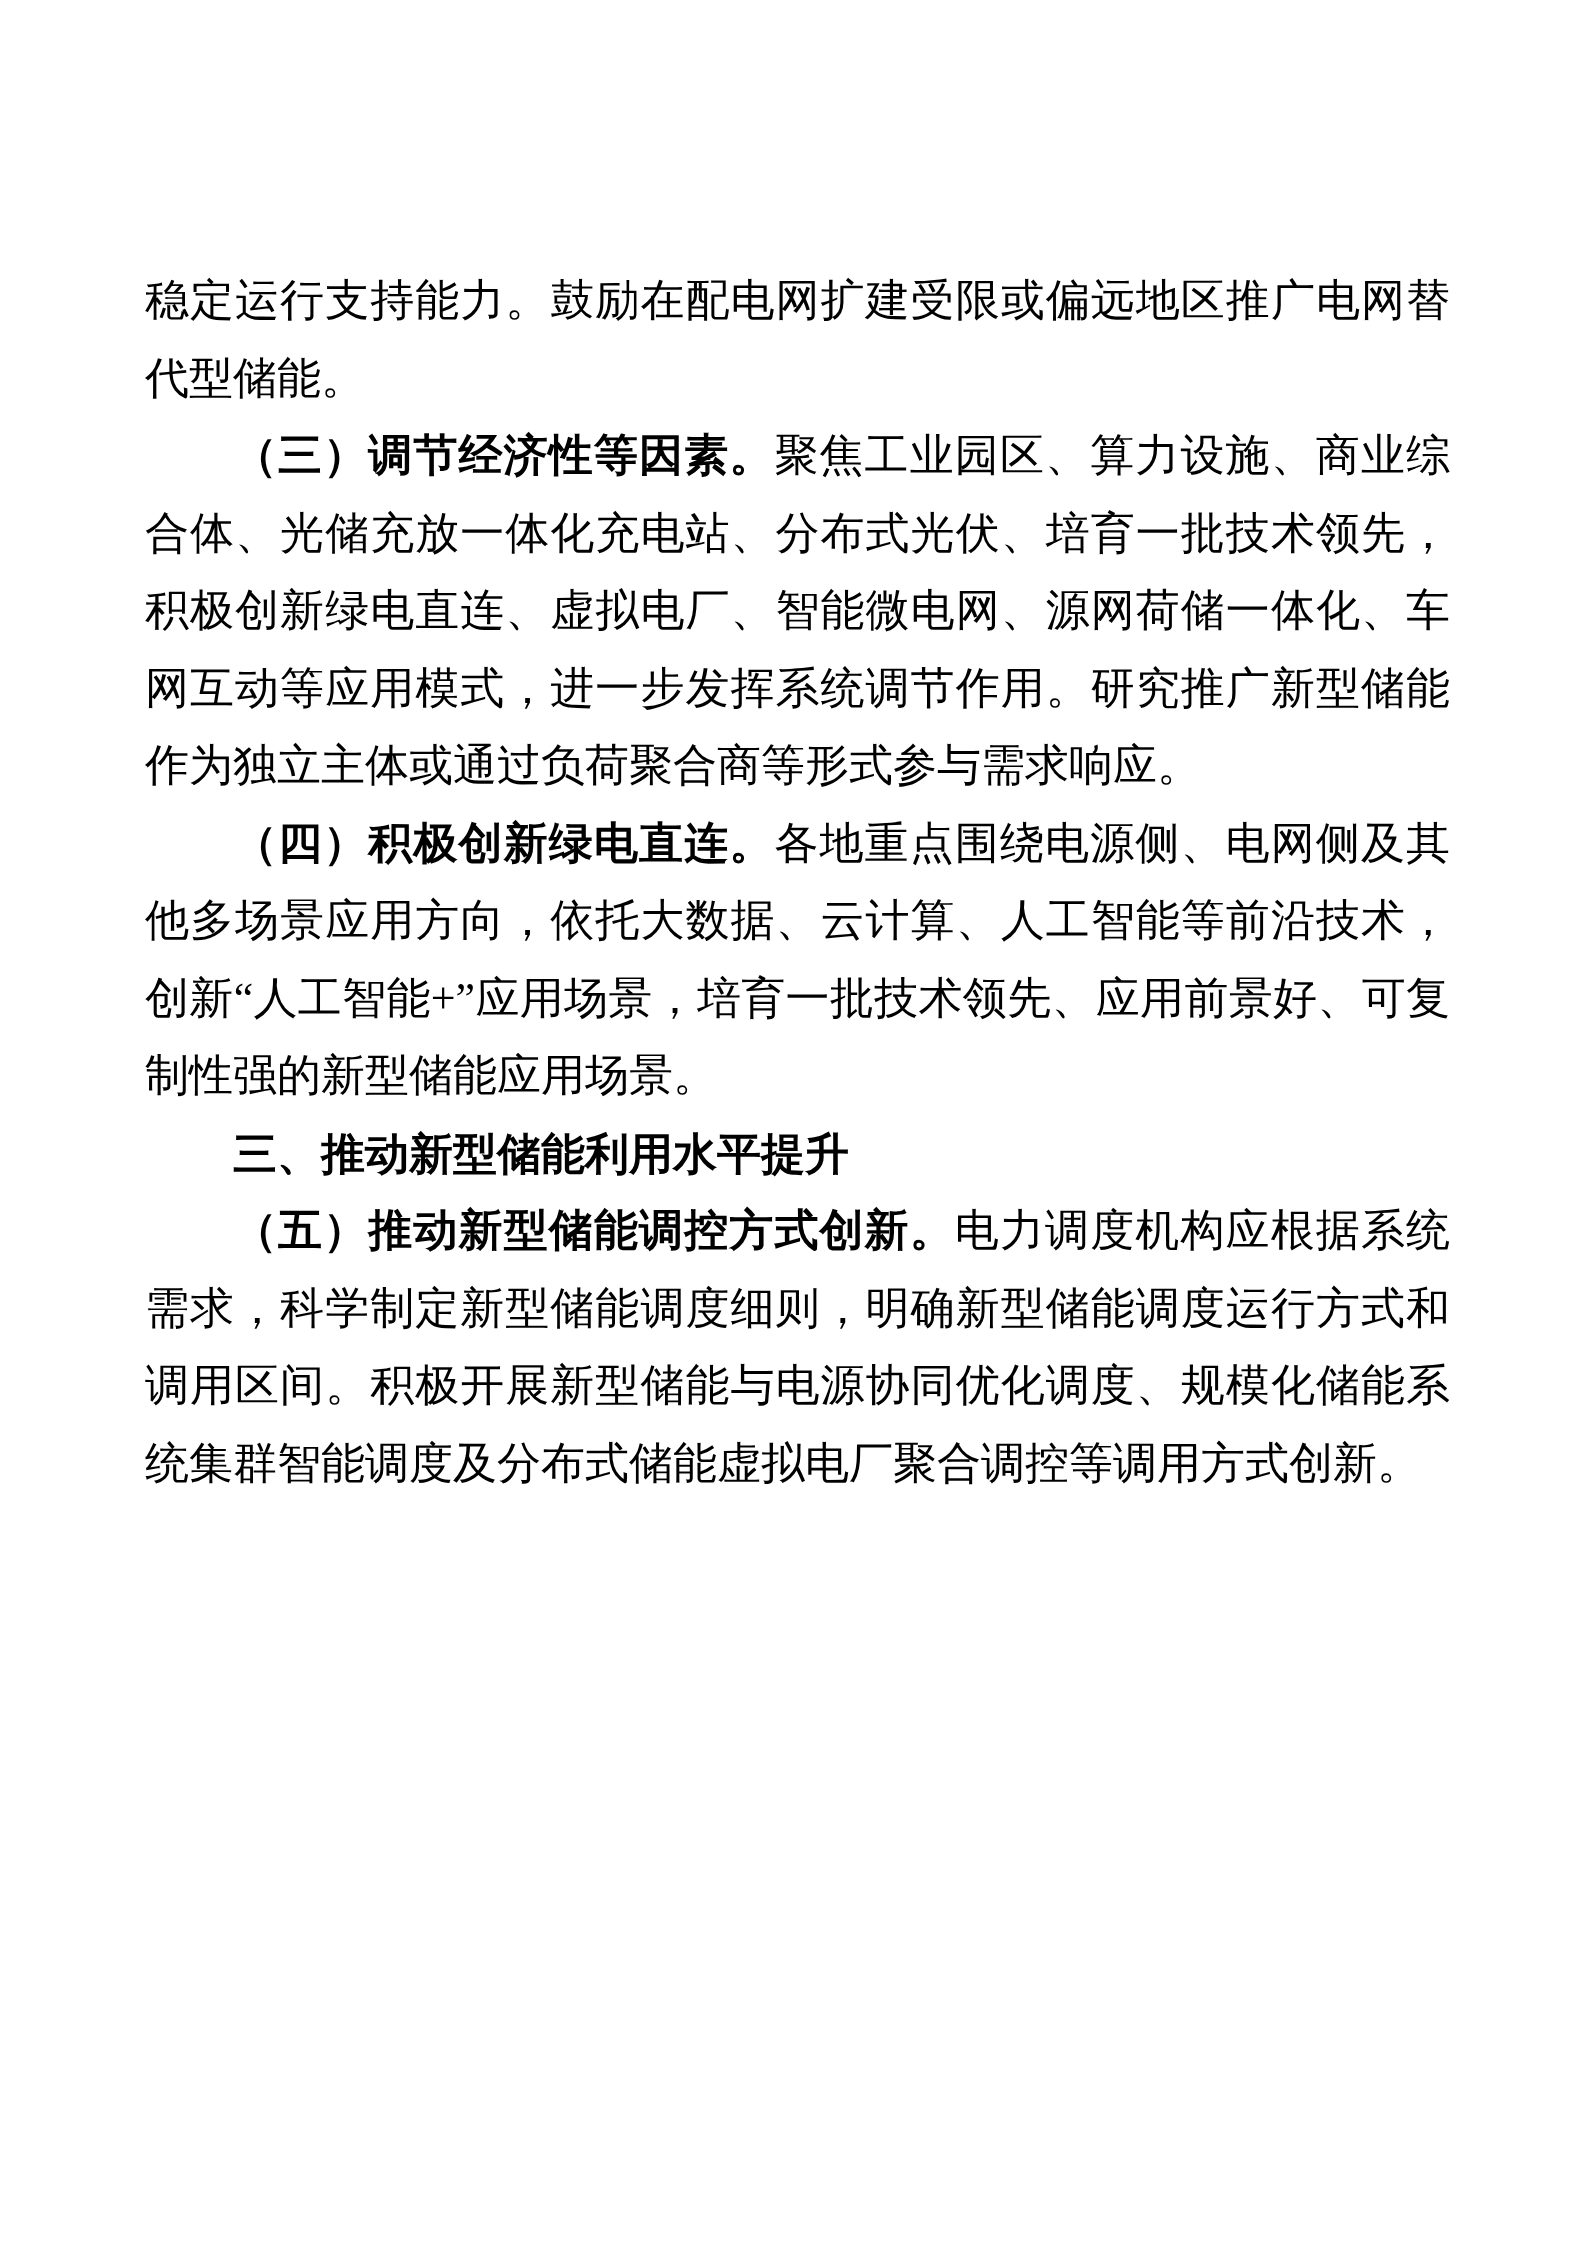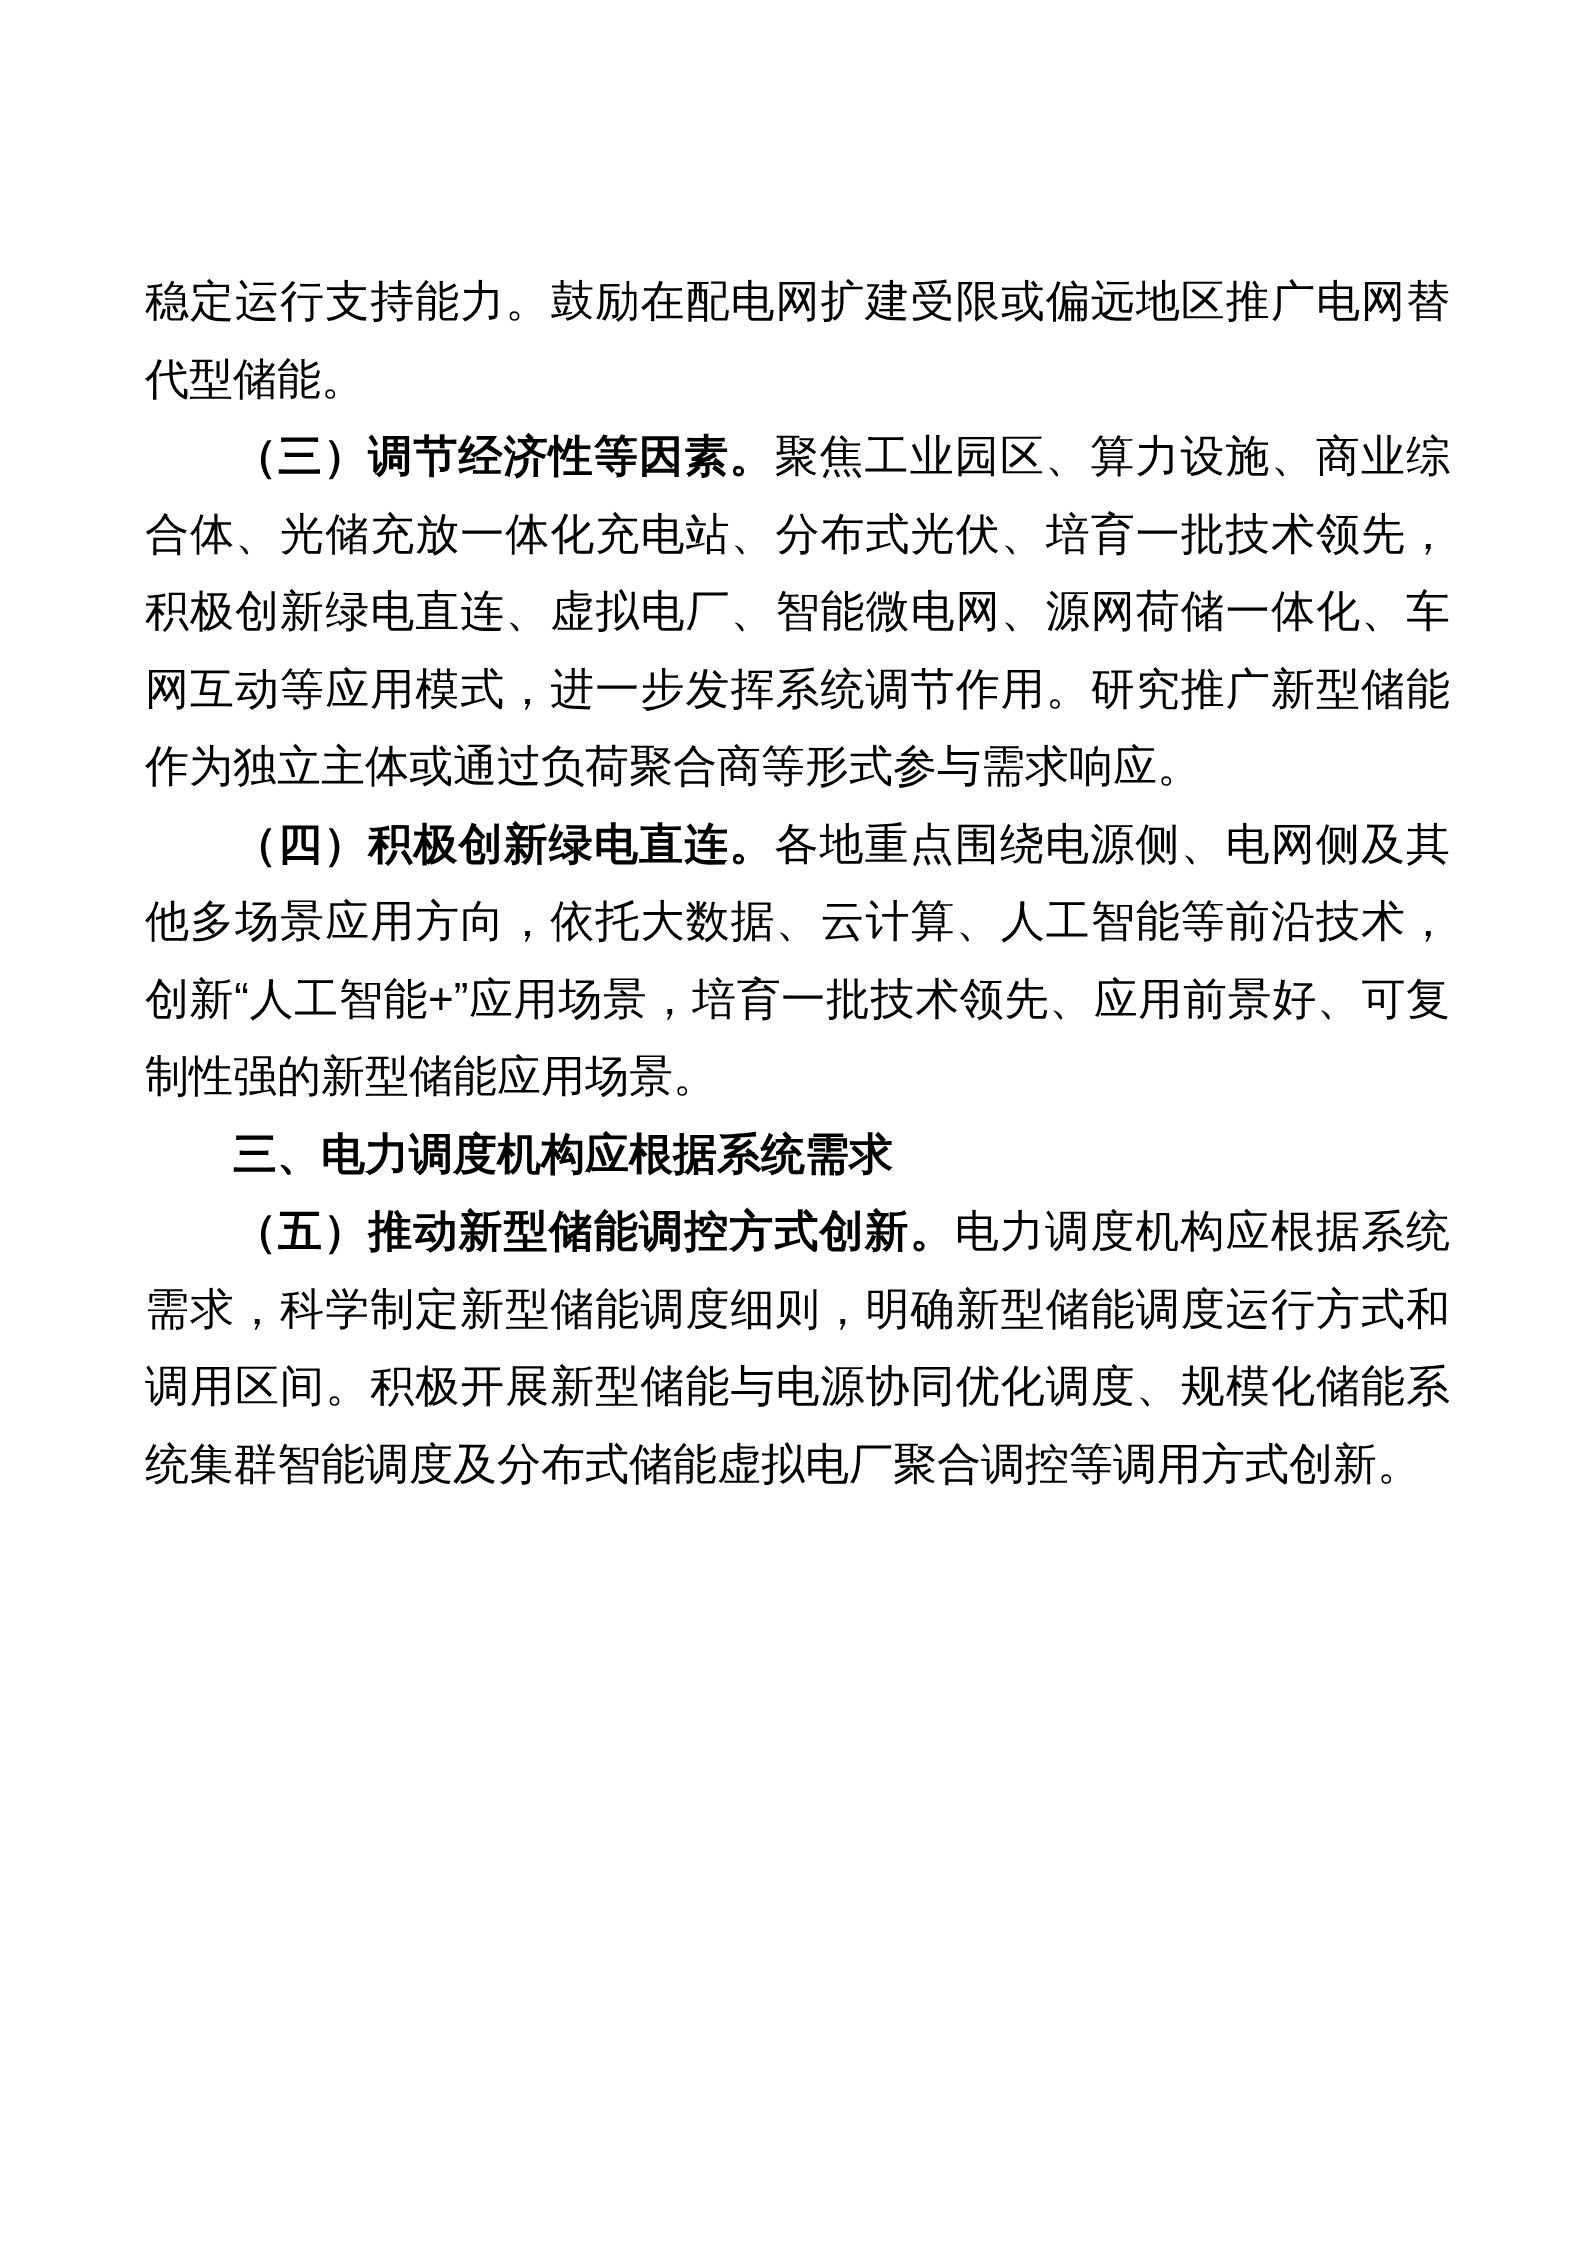--- a/index.html
+++ b/index.html
@@ -22,21 +22,21 @@
     width: 1305px;
     color: #000000;
     font-size: 44px;
     line-height: 77.5px;
     text-align: justify;
     text-justify: inter-character;
   }
   .para {
     margin: 0;
     padding: 0;
-    font-family: Liberation Sans, sans-serif;
+    font-family: Liberation Serif, serif;
     font-weight: normal;
   }
   .para.indent {
     text-indent: 2em;
   }
   .para.heading {
     font-family: "DejaVu Sans", "Liberation Sans", sans-serif;
     font-weight: bold;
   }
   .run-bold {
@@ -44,16 +44,16 @@
   }
 </style>
 </head>
 <body>
 
 <div class="page">
   <div class="doc-body" id="doc-body">
       <div class="para"><span>稳定运行支持能力。鼓励在配电网扩建受限或偏远地区推广电网替代型储能。</span></div>
       <div class="para indent"><span class="run-bold">（三）调节经济性等因素。</span><span>聚焦工业园区、算力设施、商业综合体、光储充放一体化充电站、分布式光伏、培育一批技术领先，积极创新绿电直连、虚拟电厂、智能微电网、源网荷储一体化、车网互动等应用模式，进一步发挥系统调节作用。研究推广新型储能作为独立主体或通过负荷聚合商等形式参与需求响应。</span></div>
       <div class="para indent"><span class="run-bold">（四）积极创新绿电直连。</span><span>各地重点围绕电源侧、电网侧及其他多场景应用方向，依托大数据、云计算、人工智能等前沿技术，创新“人工智能+”应用场景，培育一批技术领先、应用前景好、可复制性强的新型储能应用场景。</span></div>
-      <div class="para indent heading"><span class="run-bold">三、电力调度机构应根据系统需求</span></div>
+      <div class="para indent heading"><span class="run-bold">三、推动新型储能利用水平提升</span></div>
       <div class="para indent"><span class="run-bold">（五）推动新型储能调控方式创新。</span><span>电力调度机构应根据系统需求，科学制定新型储能调度细则，明确新型储能调度运行方式和调用区间。积极开展新型储能与电源协同优化调度、规模化储能系统集群智能调度及分布式储能虚拟电厂聚合调控等调用方式创新。</span></div>
     </div>
 </div>
 
 </body></html>

